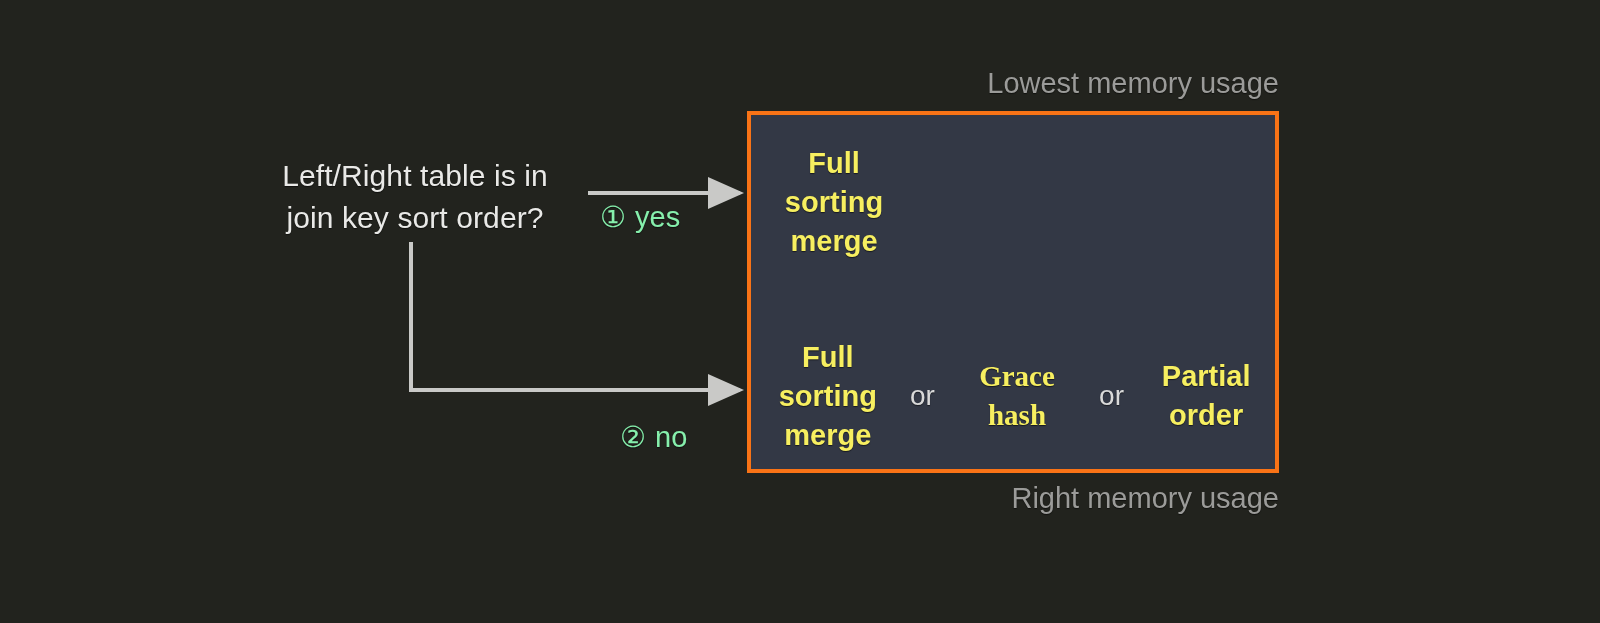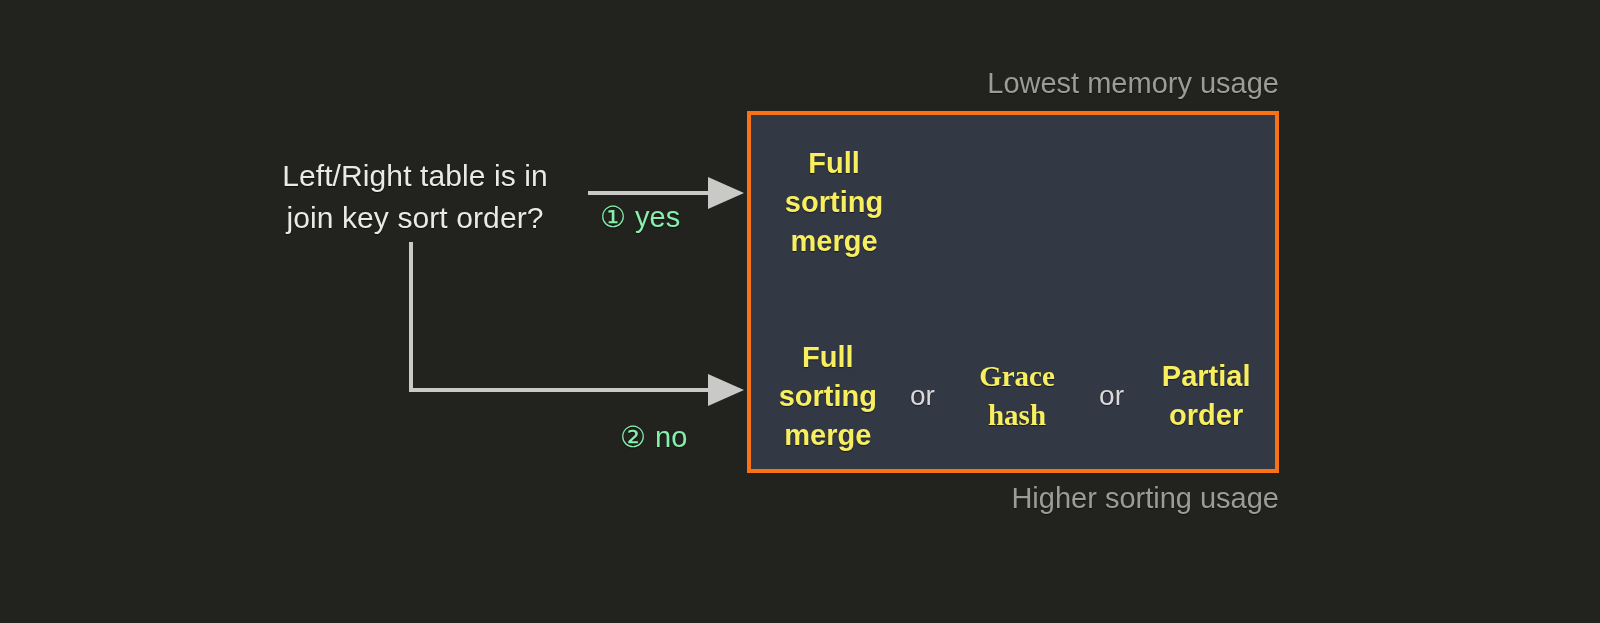--- a/index.html
+++ b/index.html
@@ -166,15 +166,15 @@
       <div class="or-sep">or</div>
       <div class="option opt-grace">Grace
 hash</div>
       <div class="or-sep">or</div>
       <div class="option opt-part">Partial
 order</div>
     </div>
 
   </div>
 
-  <div class="caption" id="caption-bottom">Higher sorting usage</div>
+  <div class="caption" id="caption-bottom">Right memory usage</div>
 
 </div>
 
 </body></html>

